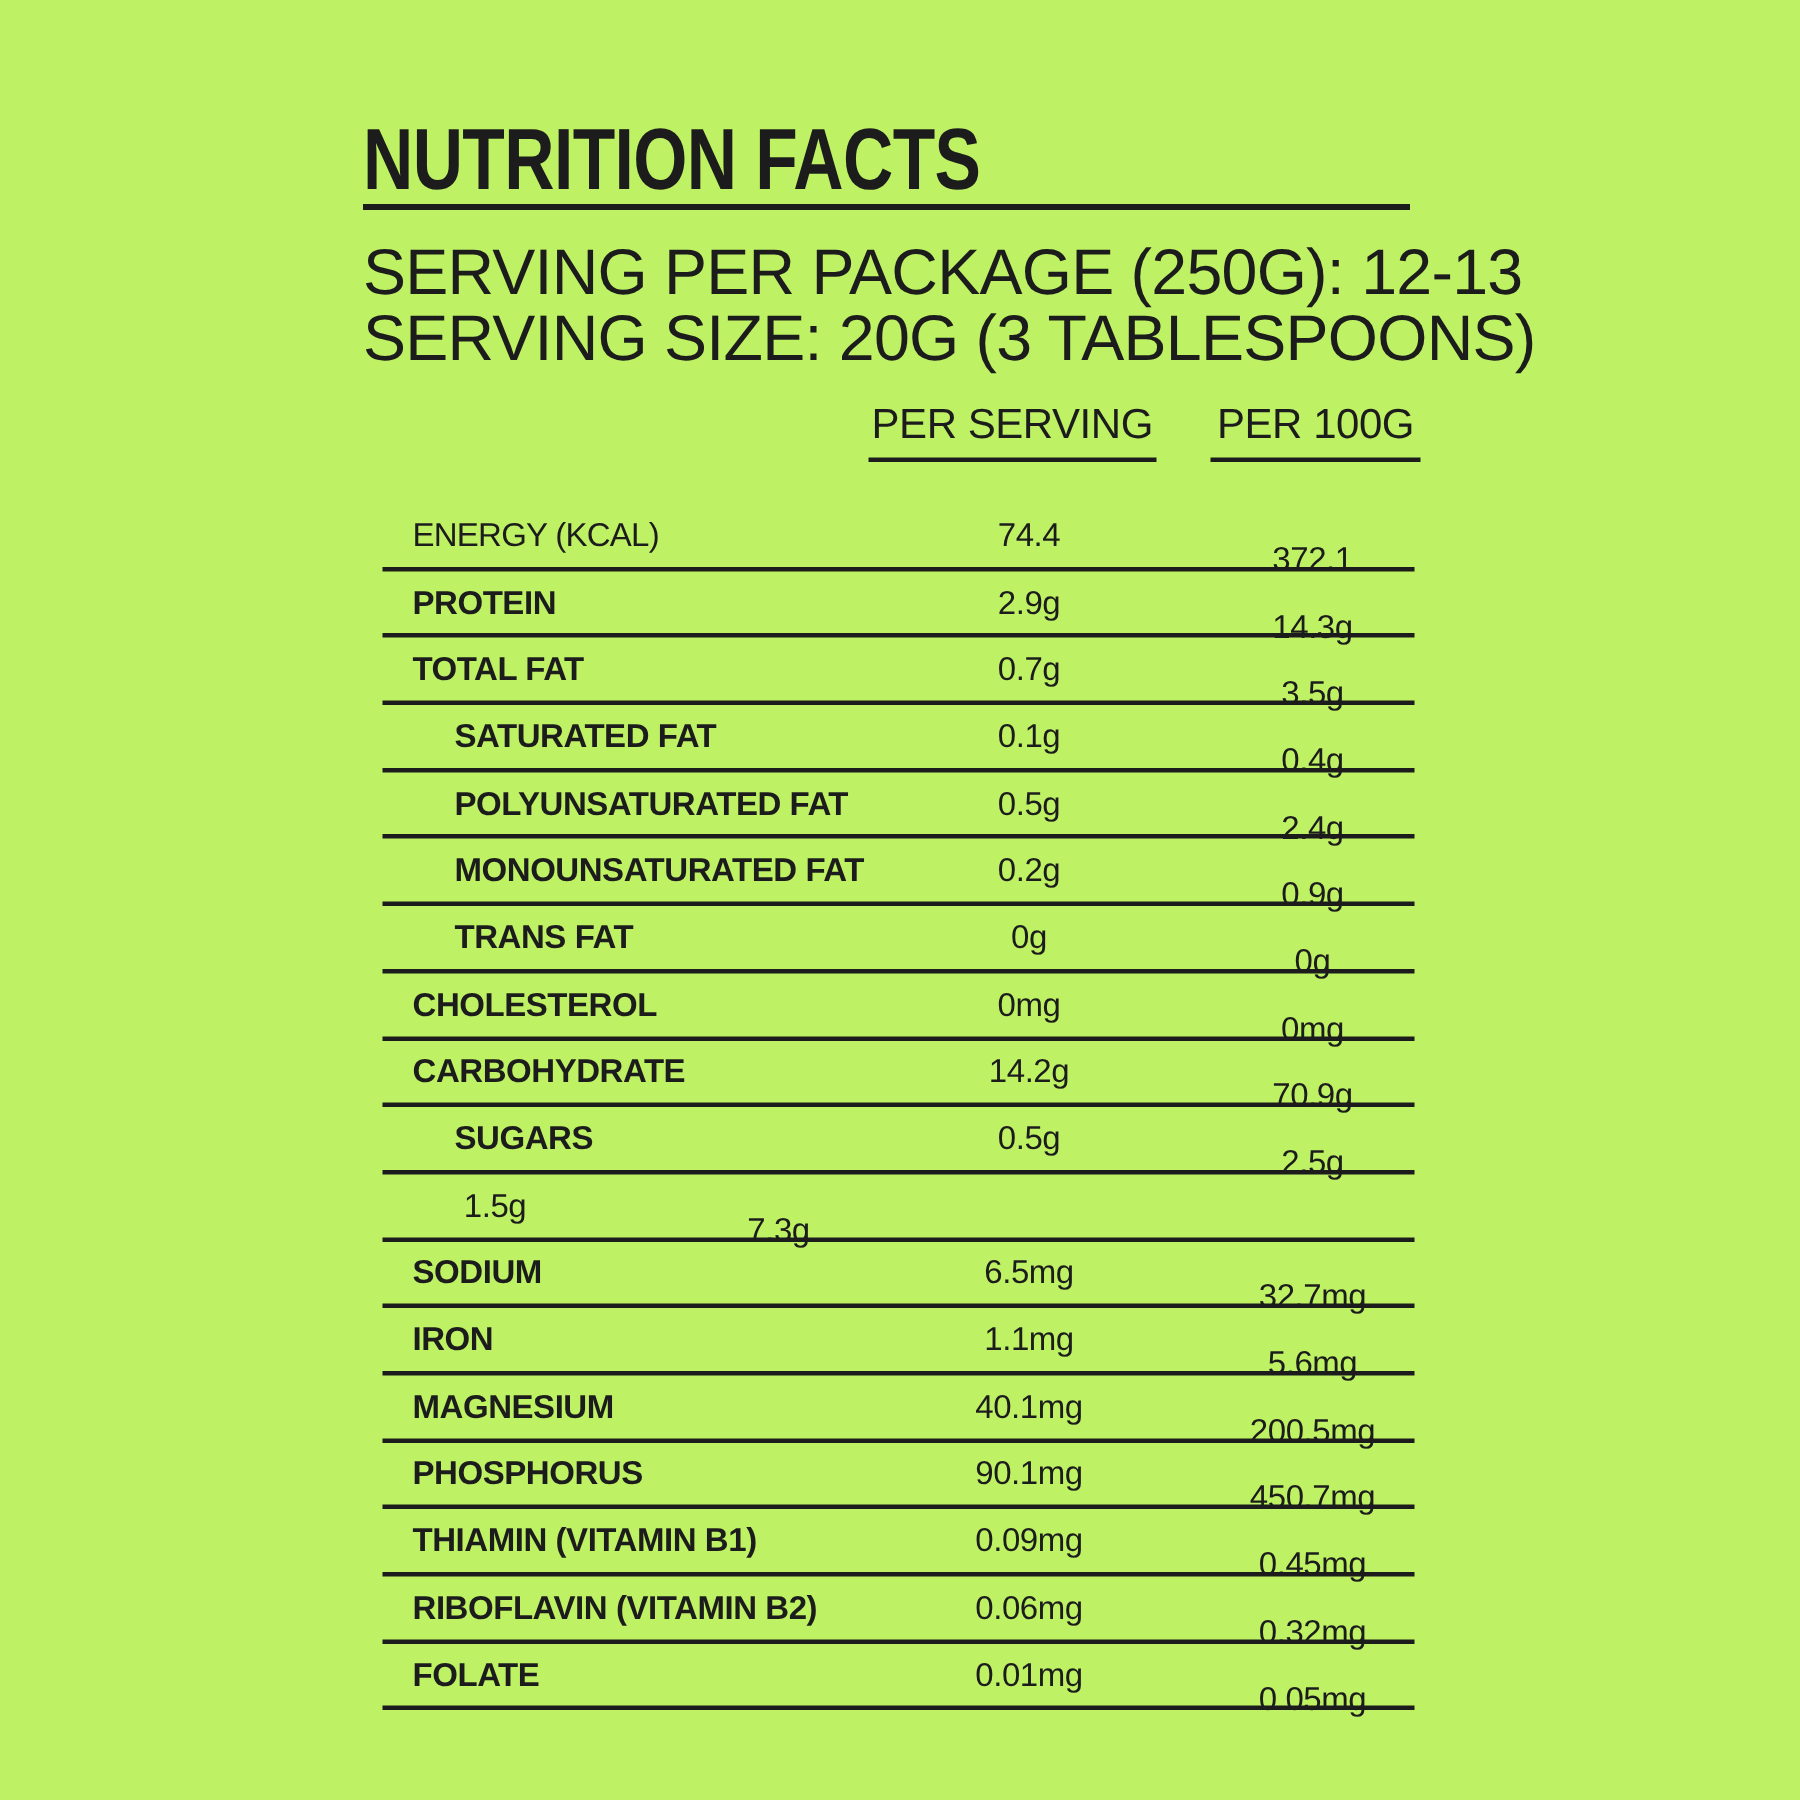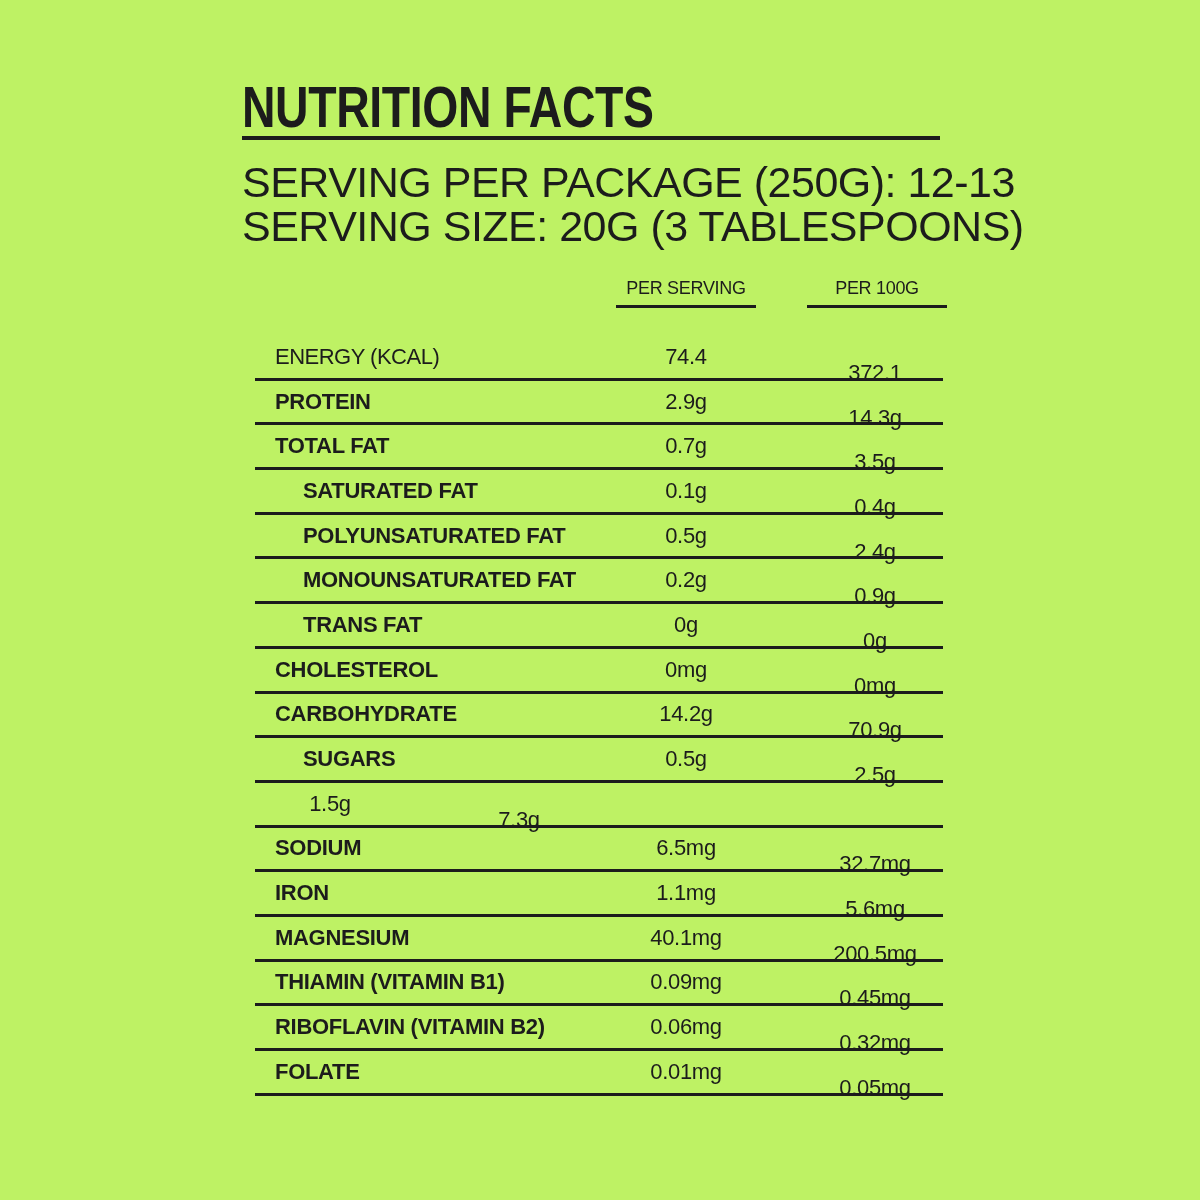--- a/index.html
+++ b/index.html
@@ -50,21 +50,22 @@
     top: 268px;
     width: 688px;
     font-size: 22px;
     letter-spacing: -0.3px;
   }
   .head-row {
     display: flex;
     align-items: flex-end;
     height: 40px;
     margin-bottom: 28px;
-    font-size: 18px;
+    font-size: 28px;
+    gap: 32px;
   }
   .head-underline {
     display: inline-block;
     min-width: 136px;
     text-align: center;
     border-bottom: 3px solid #1c1c1c;
     padding: 0 2px 6px 2px;
   }
   .row {
     display: flex;
@@ -183,20 +184,25 @@
           <div class="c-serving">1.1mg</div>
           <div class="c-100g">5.6mg</div>
         </div>
 
         <div class="row">
           <div class="c-label">MAGNESIUM</div>
           <div class="c-serving">40.1mg</div>
           <div class="c-100g">200.5mg</div>
         </div>
 
+        <div class="row">
+          <div class="c-label">PHOSPHORUS</div>
+          <div class="c-serving">90.1mg</div>
+          <div class="c-100g">450.7mg</div>
+        </div>
 
         <div class="row">
           <div class="c-label">THIAMIN (VITAMIN B1)</div>
           <div class="c-serving">0.09mg</div>
           <div class="c-100g">0.45mg</div>
         </div>
 
         <div class="row">
           <div class="c-label">RIBOFLAVIN (VITAMIN B2)</div>
           <div class="c-serving">0.06mg</div>

